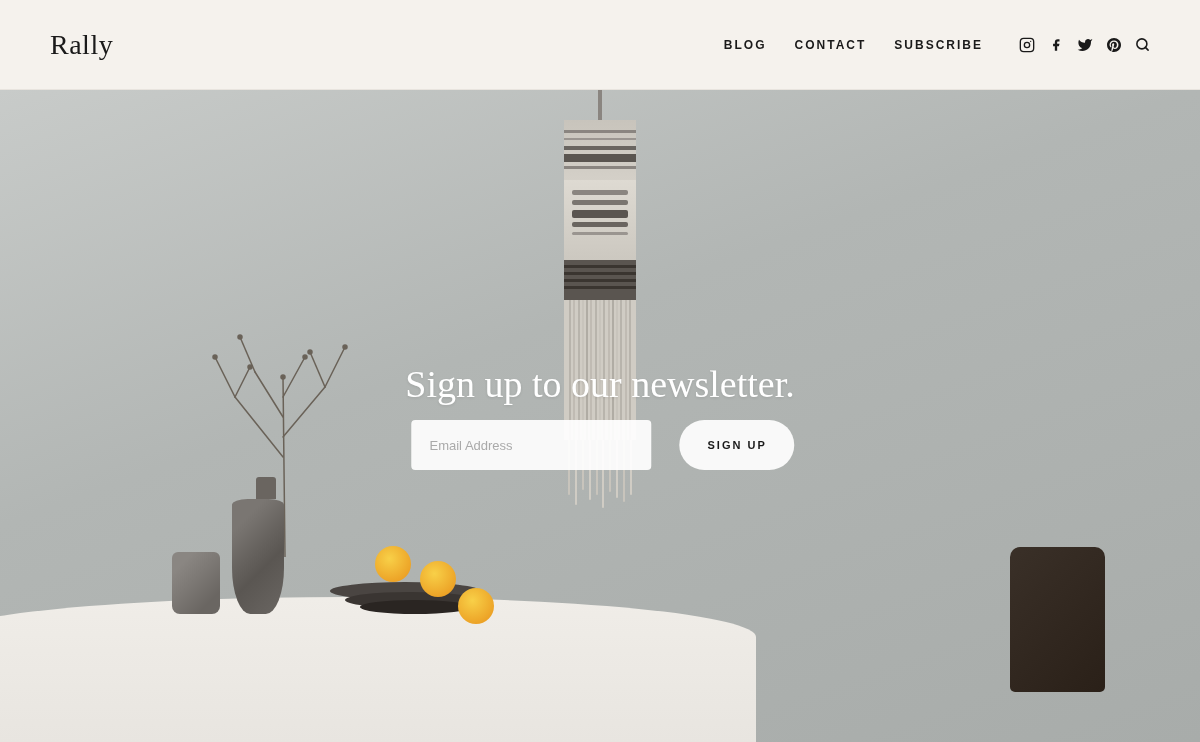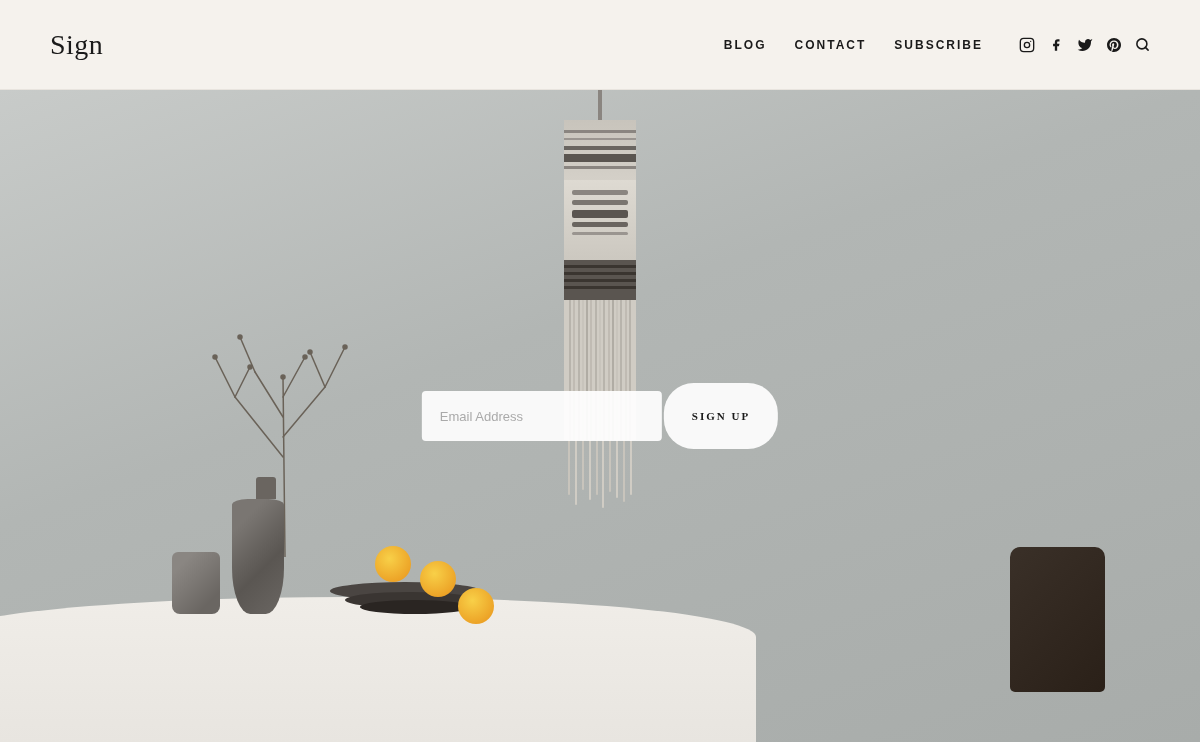--- a/index.html
+++ b/index.html
@@ -132,48 +132,48 @@
       font-family: 'Helvetica Neue', Arial, sans-serif;
       font-size: 13px;
       color: rgba(255,255,255,0.9);
       margin-bottom: 30px;
       letter-spacing: 0.3px;
     }
 
     .newsletter-form {
       display: flex;
       align-items: center;
-      gap: 2px;
-      justify-content: center;
+      gap: 28px;
+      justify-content: flex-end;
     }
 
     .email-input {
       width: 240px;
       height: 50px;
       background: rgba(255,255,255,0.92);
       border: none;
       border-radius: 4px;
       padding: 0 18px;
       font-family: 'Helvetica Neue', Arial, sans-serif;
       font-size: 13px;
       color: #888;
       outline: none;
     }
 
     .email-input::placeholder {
       color: #aaa;
     }
 
     .signup-btn {
-      height: 66px;
+      height: 50px;
       padding: 0 28px;
       background: rgba(255,255,255,0.92);
       border: none;
       border-radius: 30px;
-      font-family: Liberation Serif, serif;
+      font-family: Liberation Sans, sans-serif;
       font-size: 11px;
       font-weight: 700;
       letter-spacing: 2px;
       color: #1a1a1a;
       cursor: pointer;
       text-transform: uppercase;
       white-space: nowrap;
     }
 
     
@@ -181,21 +181,21 @@
       position: absolute;
       bottom: 200px;
       left: 200px;
       z-index: 2;
     }
   </style>
 </head>
 <body>
 
 <header>
-  <div class="logo">Sign</div>
+  <div class="logo">Rally</div>
 
   <nav class="nav-right">
     <a class="nav-link">BLOG</a>
     <a class="nav-link">CONTACT</a>
     <a class="nav-link">SUBSCRIBE</a>
 
     <div class="nav-icons">
 
       <span class="nav-icon">
         <svg width="16" height="16" viewBox="0 0 24 24" fill="none" stroke="#1a1a1a" stroke-width="2" stroke-linecap="round" stroke-linejoin="round">
@@ -337,18 +337,19 @@
     <div style="width:110px; height:14px; background:#2a2522; border-radius:50%; margin-left:20px;"></div>
   </div>
 
   <div style="position:absolute; bottom:160px; left:375px; z-index:4; width:36px; height:36px; background:radial-gradient(circle at 40% 35%, #f8d048, #e8921a); border-radius:50%;"></div>
   <div style="position:absolute; bottom:145px; left:420px; z-index:4; width:36px; height:36px; background:radial-gradient(circle at 40% 35%, #f8d048, #e8921a); border-radius:50%;"></div>
   <div style="position:absolute; bottom:118px; left:458px; z-index:4; width:36px; height:36px; background:radial-gradient(circle at 40% 35%, #f8d048, #e8921a); border-radius:50%;"></div>
 
   <div style="position:absolute; bottom:50px; right:95px; z-index:3; width:95px; height:145px; background:linear-gradient(135deg, #3a3028, #2a2018); border-radius:10px 10px 5px 5px;"></div>
 
   <div class="newsletter-overlay">
+    <h2 class="newsletter-headline">Sign up to our newsletter.</h2>
     <div class="newsletter-form">
       <input class="email-input" type="email" placeholder="Email Address" style="">
       <button class="signup-btn">SIGN UP</button>
     </div>
   </div>
 </section>
 
 </body></html>

